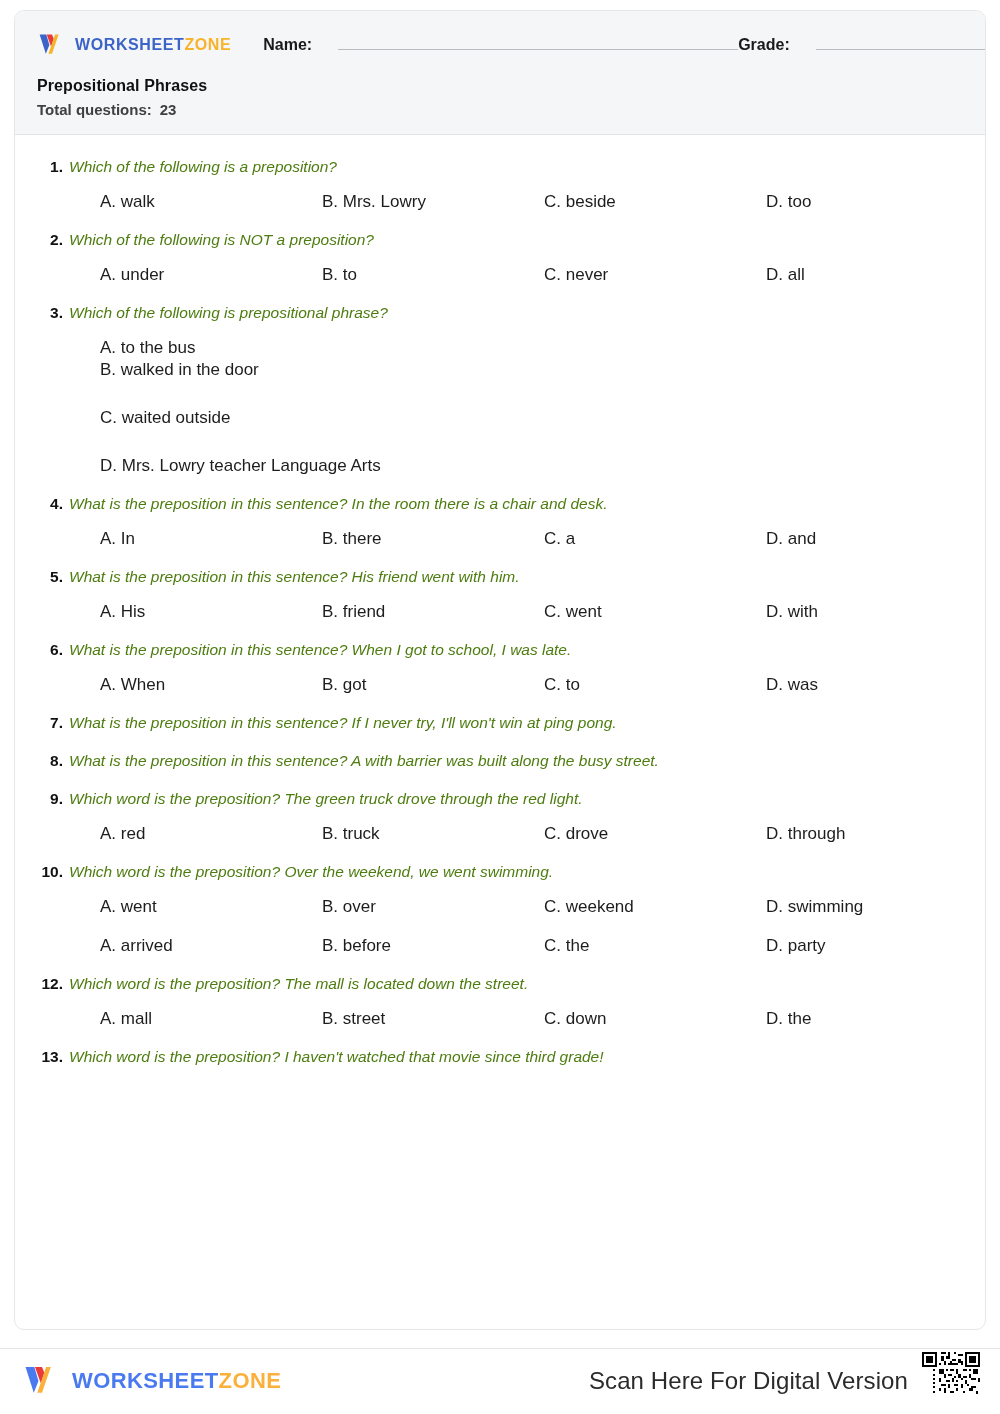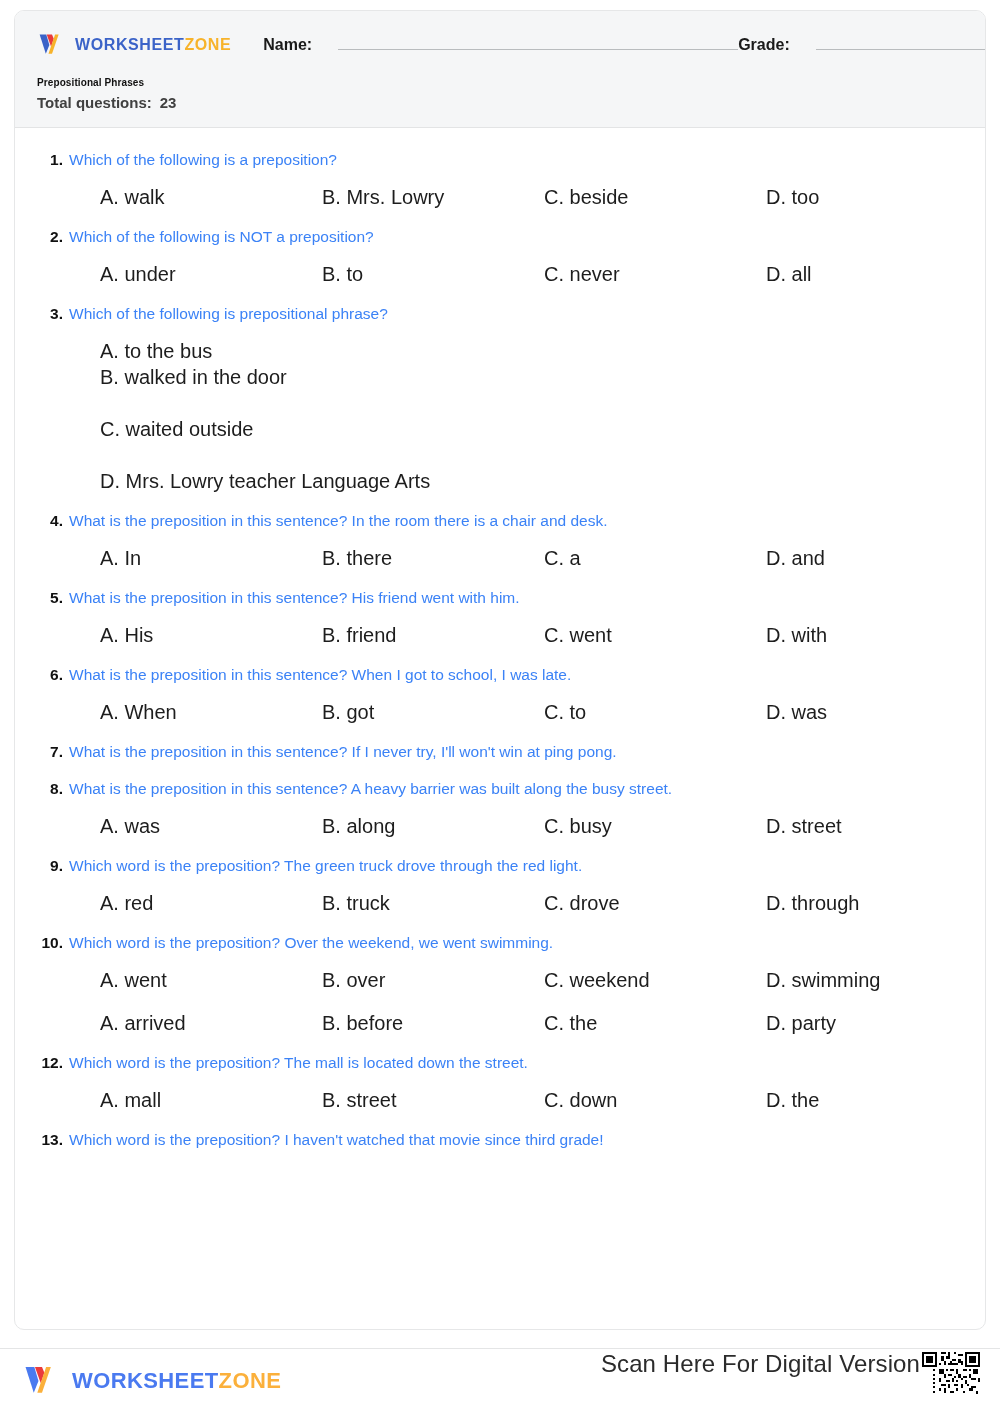--- a/index.html
+++ b/index.html
@@ -95,21 +95,21 @@
 
   .name-field { flex: 0 0 auto; }
   .name-field .field-line { width: 400px; }
   .grade-field { margin-left: auto; }
   .grade-field .field-line { width: 222px; }
 
   .header-meta {
     margin-top: 16px;
   }
   .sheet-title {
-    font-size: 10px;
+    font-size: 16px;
     font-weight: bold;
     color: #111111;
     letter-spacing: 0.1px;
   }
   .sheet-count {
     margin-top: 6px;
     font-size: 15px;
     font-weight: bold;
     color: #404040;
   }
@@ -134,31 +134,32 @@
     flex: 0 0 32px;
     text-align: right;
     font-size: 15.5px;
     font-weight: bold;
     color: #111111;
     padding-right: 6px;
   }
 
   .q-text {
     font-size: 15.5px;
-    color: #3b82f6;
+    color: #4d7c0f;
     line-height: 1.35;
+    font-style: italic;
   }
 
   .opts {
     display: flex;
     margin-top: 13px;
     padding-left: 63px;
   }
   .opt {
-    font-size: 20px;
+    font-size: 17px;
     color: #1d1d1d;
     line-height: 1.3;
   }
   
   .opts-4 .opt { width: 222px; flex: 0 0 222px; }
   .opts-4 .opt:last-child { flex: 1 1 auto; width: auto; }
 
   
   .opts-2 { flex-wrap: wrap; }
   .opts-2 .opt { width: 440px; flex: 0 0 440px; }
@@ -186,21 +187,22 @@
     font-size: 22px;
     font-weight: bold;
     letter-spacing: 0.4px;
   }
   .footer-brand-text .w1 { color: #4a7af0; }
   .footer-brand-text .w2 { color: #fbb03b; }
 
   .footer-right {
     margin-left: auto;
     display: flex;
-    align-items: flex-start;
+    align-items: center;
+    gap: 12px;
   }
   .scan-text {
     font-size: 24px;
     color: #2b2b2b;
     letter-spacing: 0.1px;
   }
   .qr {
     width: 62px;
     height: 62px;
     flex: 0 0 62px;
@@ -336,27 +338,21 @@
         </div>
         <div class="q">
           <div class="q-line">
             <span class="q-num">7.</span>
             <span class="q-text">What is the preposition in this sentence? If I never try, I'll won't win at ping pong.</span>
           </div>
         </div>
         <div class="q">
           <div class="q-line">
             <span class="q-num">8.</span>
-            <span class="q-text">What is the preposition in this sentence? A heavy barrier was built along the busy street.</span>
-          </div>
-          <div class="opts opts-4">
-            <span class="opt">A. was</span>
-            <span class="opt">B. along</span>
-            <span class="opt">C. busy</span>
-            <span class="opt">D. street</span>
+            <span class="q-text">What is the preposition in this sentence? A with barrier was built along the busy street.</span>
           </div>
         </div>
         <div class="q">
           <div class="q-line">
             <span class="q-num">9.</span>
             <span class="q-text">Which word is the preposition? The green truck drove through the red light.</span>
           </div>
           <div class="opts opts-4">
             <span class="opt">A. red</span>
             <span class="opt">B. truck</span>

